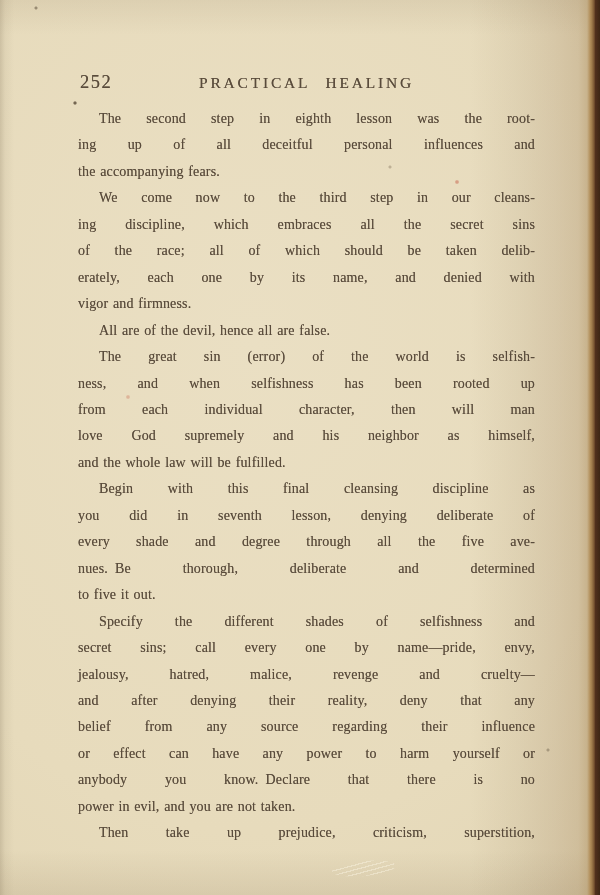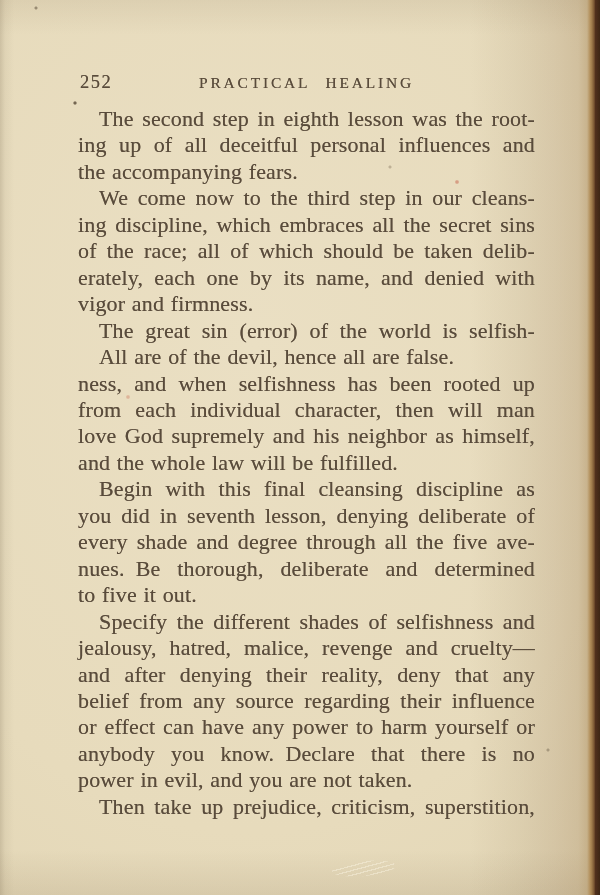--- a/index.html
+++ b/index.html
@@ -45,21 +45,21 @@
   }
   .running-head {
     position:absolute; left:0; right:0; top:1.5px;
     text-align:center;
     font-size:15.5px; letter-spacing:2.8px; word-spacing:9px;
     text-shadow:0 0 0.5px rgba(89,76,60,0.7);
   }
 
   .text-block {
     position:absolute; left:78px; top:106px; width:457px;
-    font-size:22px; line-height:26.45px;
+    font-size:14px; line-height:26.45px;
     letter-spacing:0.15px; word-spacing:1px;
     text-shadow:0 0 0.5px rgba(89,76,60,0.65);
   }
   .line {
     text-align:justify;
     text-align-last:justify;
     text-justify:inter-word;
   }
   .line.indent { text-indent:21px; }
   .line.endp { text-align-last:left; }
@@ -85,32 +85,33 @@
 
   <div class="text-block">
       <div class="line indent"><span>The second step in eighth lesson was the root-</span></div>
       <div class="line"><span>ing up of all deceitful personal influences and</span></div>
       <div class="line endp"><span>the accompanying fears.</span></div>
       <div class="line indent"><span>We come now to the third step in our cleans-</span></div>
       <div class="line"><span>ing discipline, which embraces all the secret sins</span></div>
       <div class="line"><span>of the race; all of which should be taken delib-</span></div>
       <div class="line"><span>erately, each one by its name, and denied with</span></div>
       <div class="line endp"><span>vigor and firmness.</span></div>
+      <div class="line indent endp"><span>All are of the devil, hence all are false.</span></div>
       <div class="line indent"><span>The great sin (error) of the world is selfish-</span></div>
-      <div class="line indent endp"><span>All are of the devil, hence all are false.</span></div>
       <div class="line"><span>ness, and when selfishness has been rooted up</span></div>
       <div class="line"><span>from each individual character, then will man</span></div>
       <div class="line"><span>love God supremely and his neighbor as himself,</span></div>
       <div class="line endp"><span>and the whole law will be fulfilled.</span></div>
       <div class="line indent"><span>Begin with this final cleansing discipline as</span></div>
       <div class="line"><span>you did in seventh lesson, denying deliberate of</span></div>
       <div class="line"><span>every shade and degree through all the five ave-</span></div>
       <div class="line"><span>nues. Be thorough, deliberate and determined</span></div>
       <div class="line endp"><span>to five it out.</span></div>
       <div class="line indent"><span>Specify the different shades of selfishness and</span></div>
+      <div class="line"><span>secret sins; call every one by name—pride, envy,</span></div>
       <div class="line"><span>jealousy, hatred, malice, revenge and cruelty—</span></div>
       <div class="line"><span>and after denying their reality, deny that any</span></div>
       <div class="line"><span>belief from any source regarding their influence</span></div>
       <div class="line"><span>or effect can have any power to harm yourself or</span></div>
       <div class="line"><span>anybody you know. Declare that </span><span class="it">there is no</span></div>
       <div class="line endp"><span class="it">power in evil</span><span>, and you are not taken.</span></div>
       <div class="line indent"><span>Then take up prejudice, criticism, superstition,</span></div>
     </div>
 
   <div class="smudge"></div>

